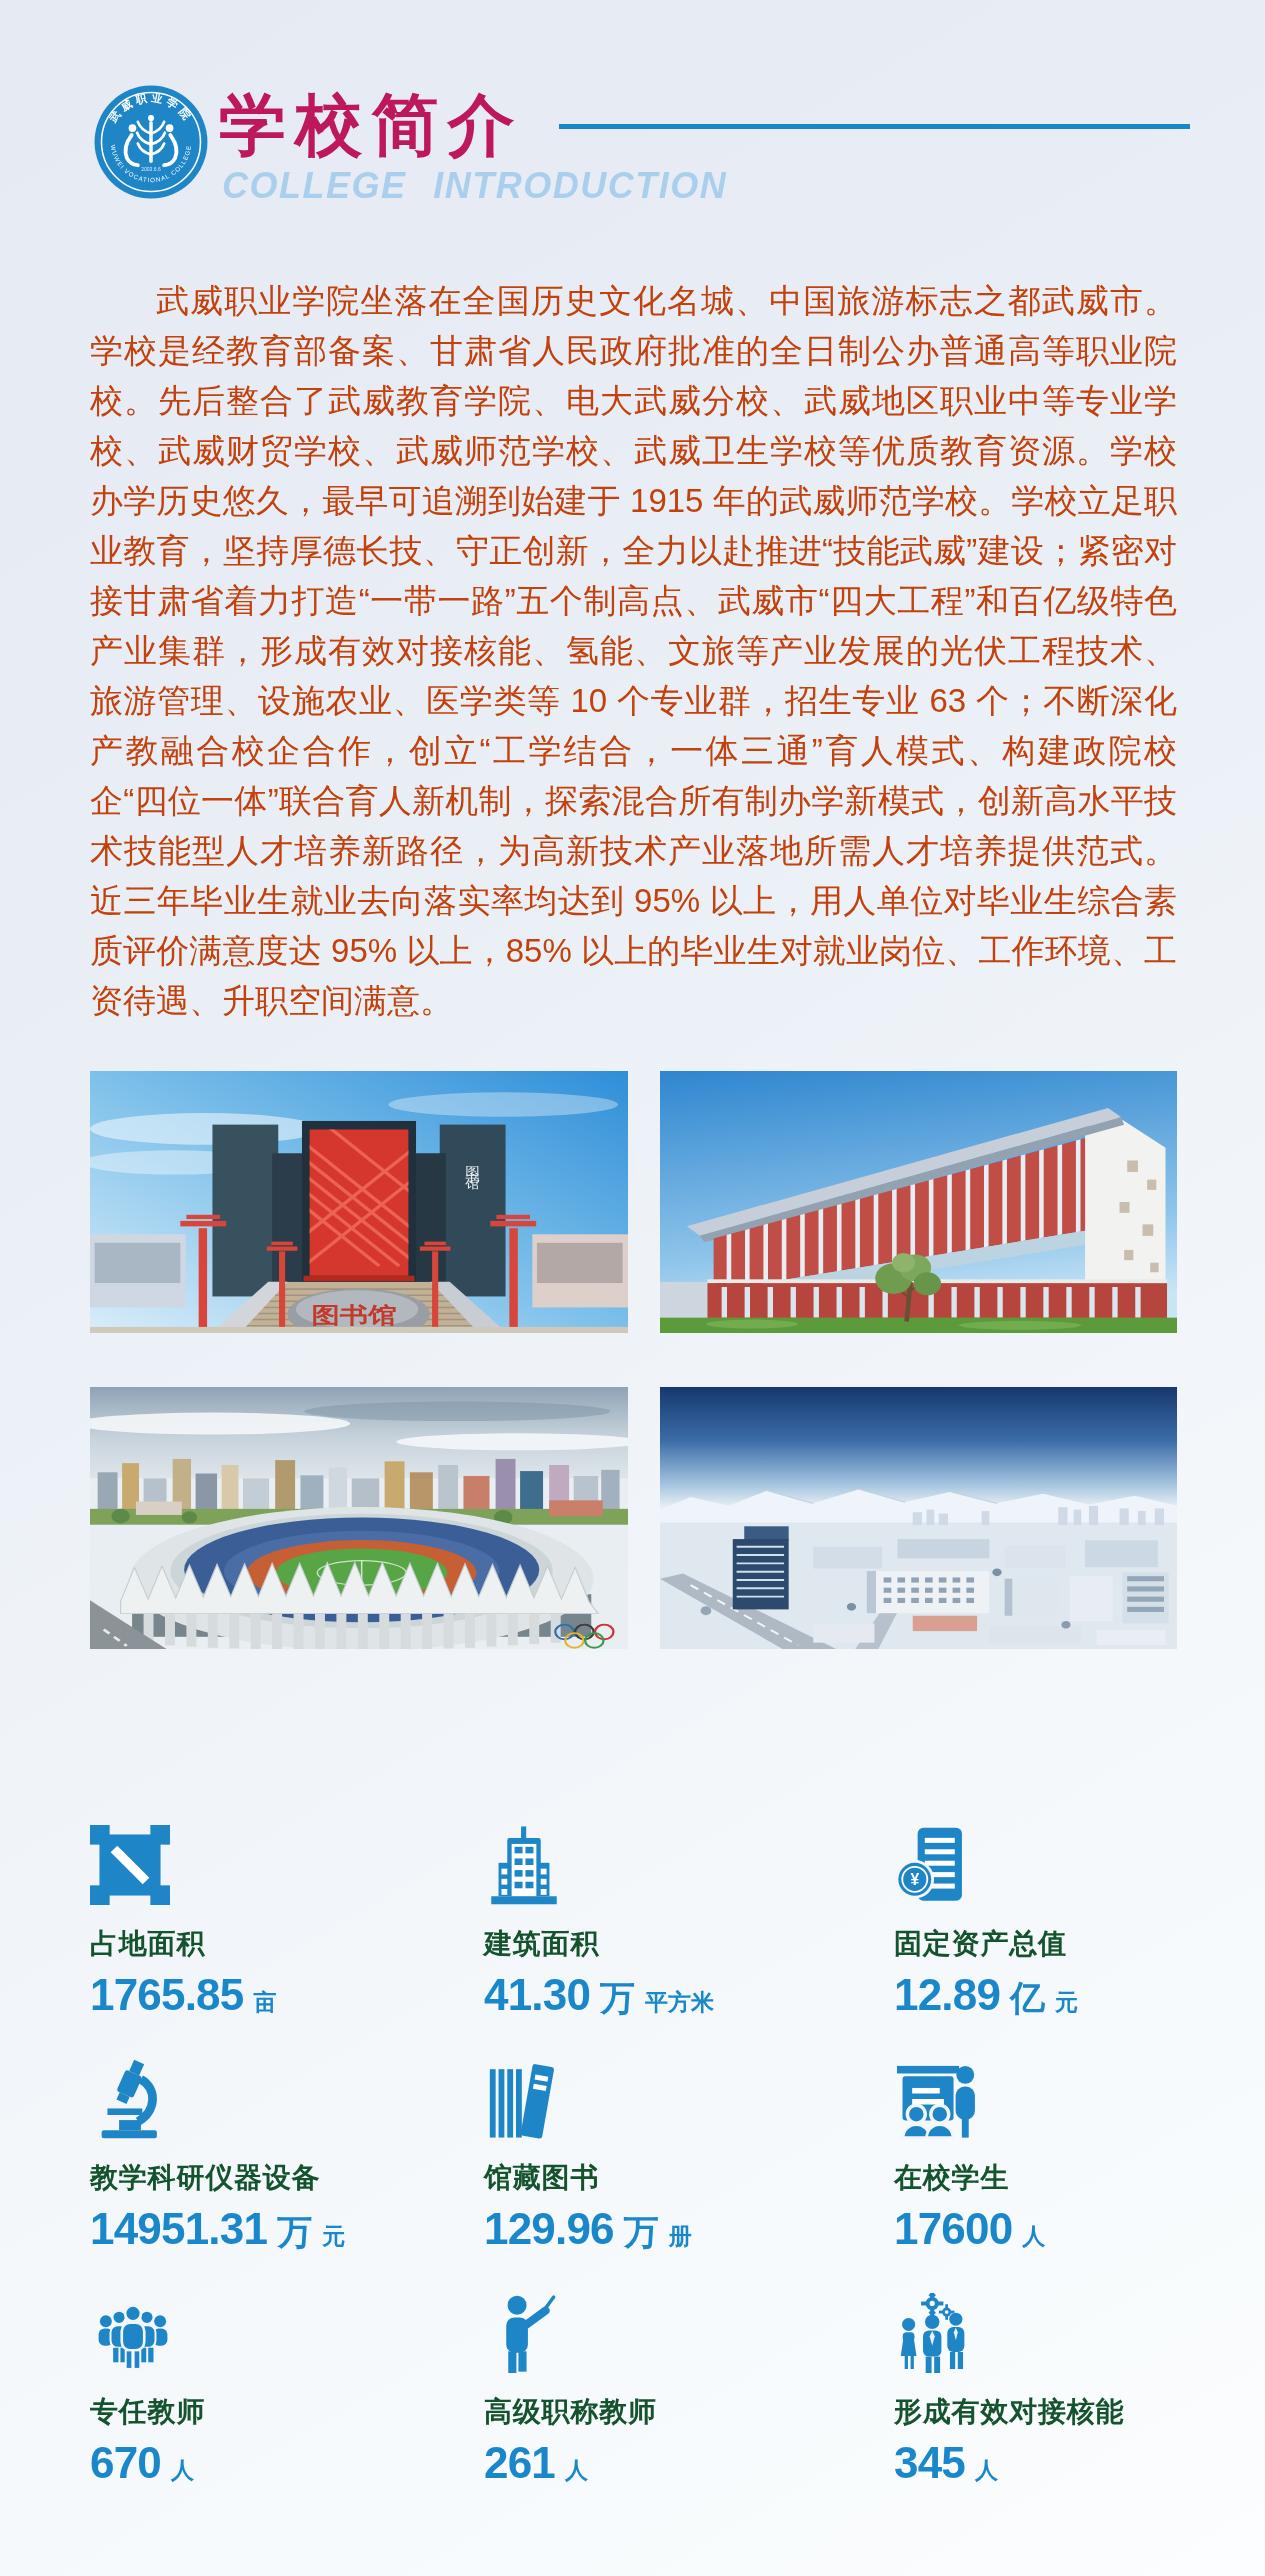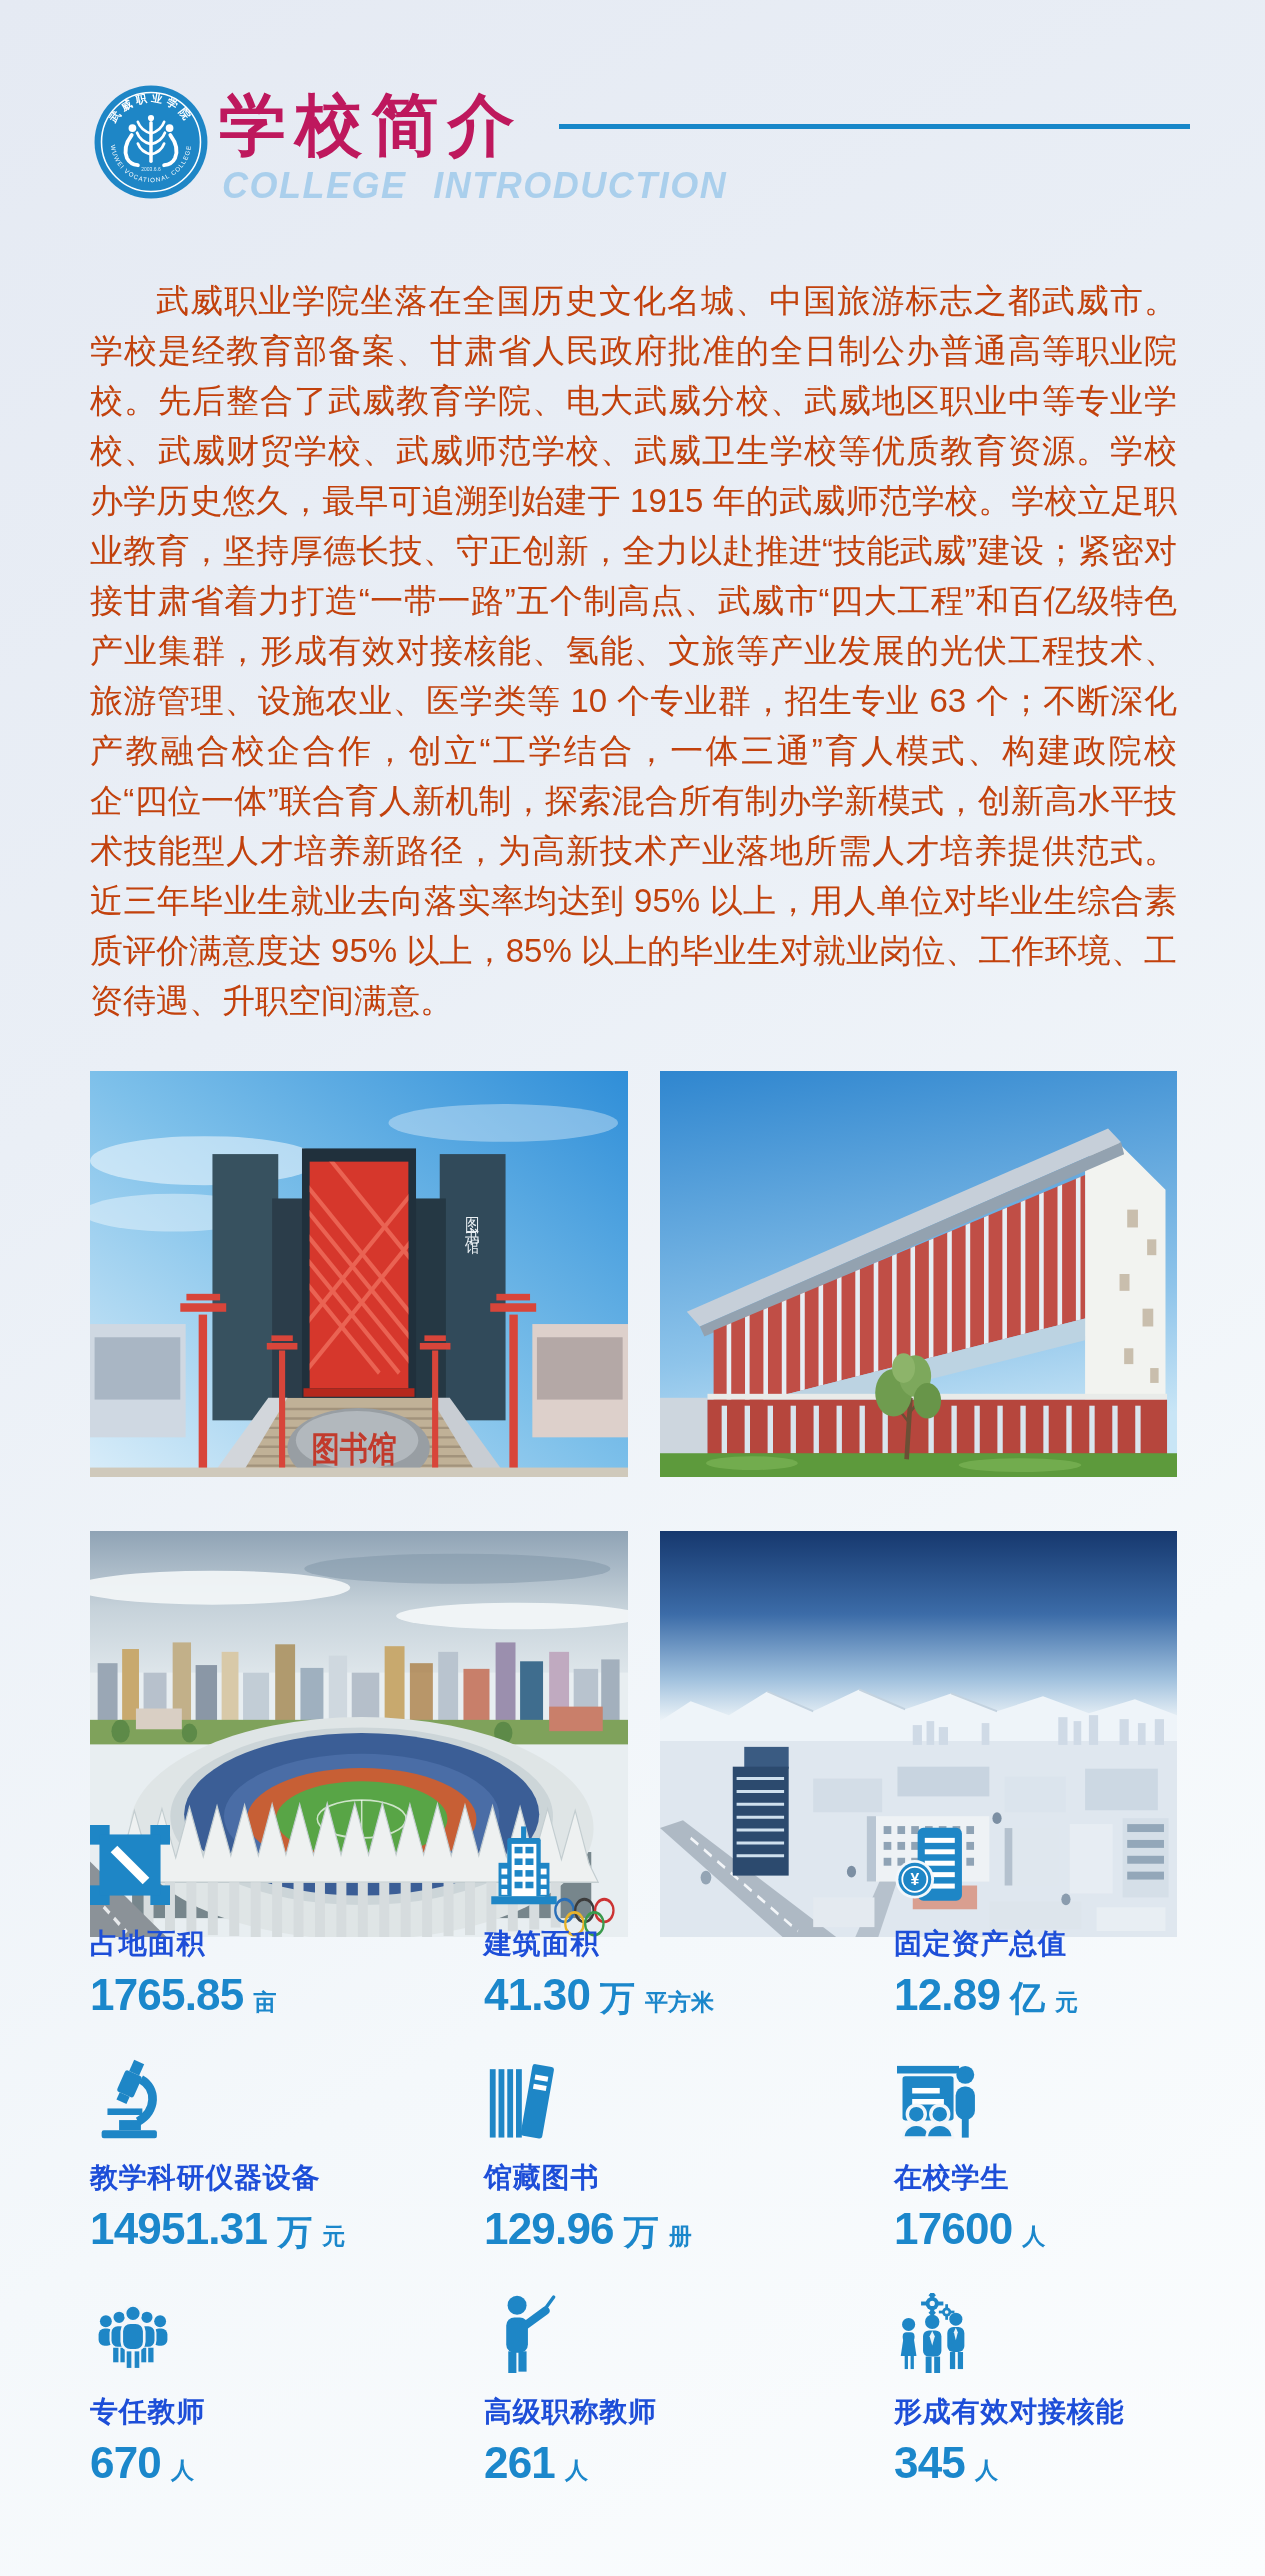--- a/index.html
+++ b/index.html
@@ -22,28 +22,28 @@
   }
   .rule { position:absolute; left:559px; top:124px; width:631px; height:5.4px; background:#1787c9; }
   .intro {
     position:absolute; left:90px; top:276px; width:1087px;
     font-size:33px; line-height:50px; text-align:justify; text-indent:66px; color:#c2410c;
   }
   .photos {
     position:absolute; left:90px; top:1071px;
     display:grid; grid-template-columns:538px 517px; column-gap:32px; row-gap:54px;
   }
-  .photo { height:406px; }
+  .photo { height:262px; }
   .photo svg { display:block; width:100%; height:100%; }
   .stats {
     position:absolute; left:90px; top:1821px; width:1087px;
     display:grid; grid-template-columns:394px 410px 282px; grid-auto-rows:234px;
   }
   .stat .icon-box { height:84px; display:flex; align-items:flex-end; }
-  .stat .label { margin-top:20px; font-size:28px; font-weight:700; color:#1d4ed8; letter-spacing:0.8px; }
+  .stat .label { margin-top:20px; font-size:28px; font-weight:700; color:#14532d; letter-spacing:0.8px; }
   .stat .value { margin-top:7px; display:flex; align-items:baseline; column-gap:10px; color:#1b87cb; font-weight:700; }
   .num { font-size:44px; letter-spacing:-0.8px; }
   .bu  { font-size:35px; }
   .su  { font-size:23px; }
   .bu:empty { display:none; }
 </style>
 </head>
 <body>
 
 <div class="logo">

